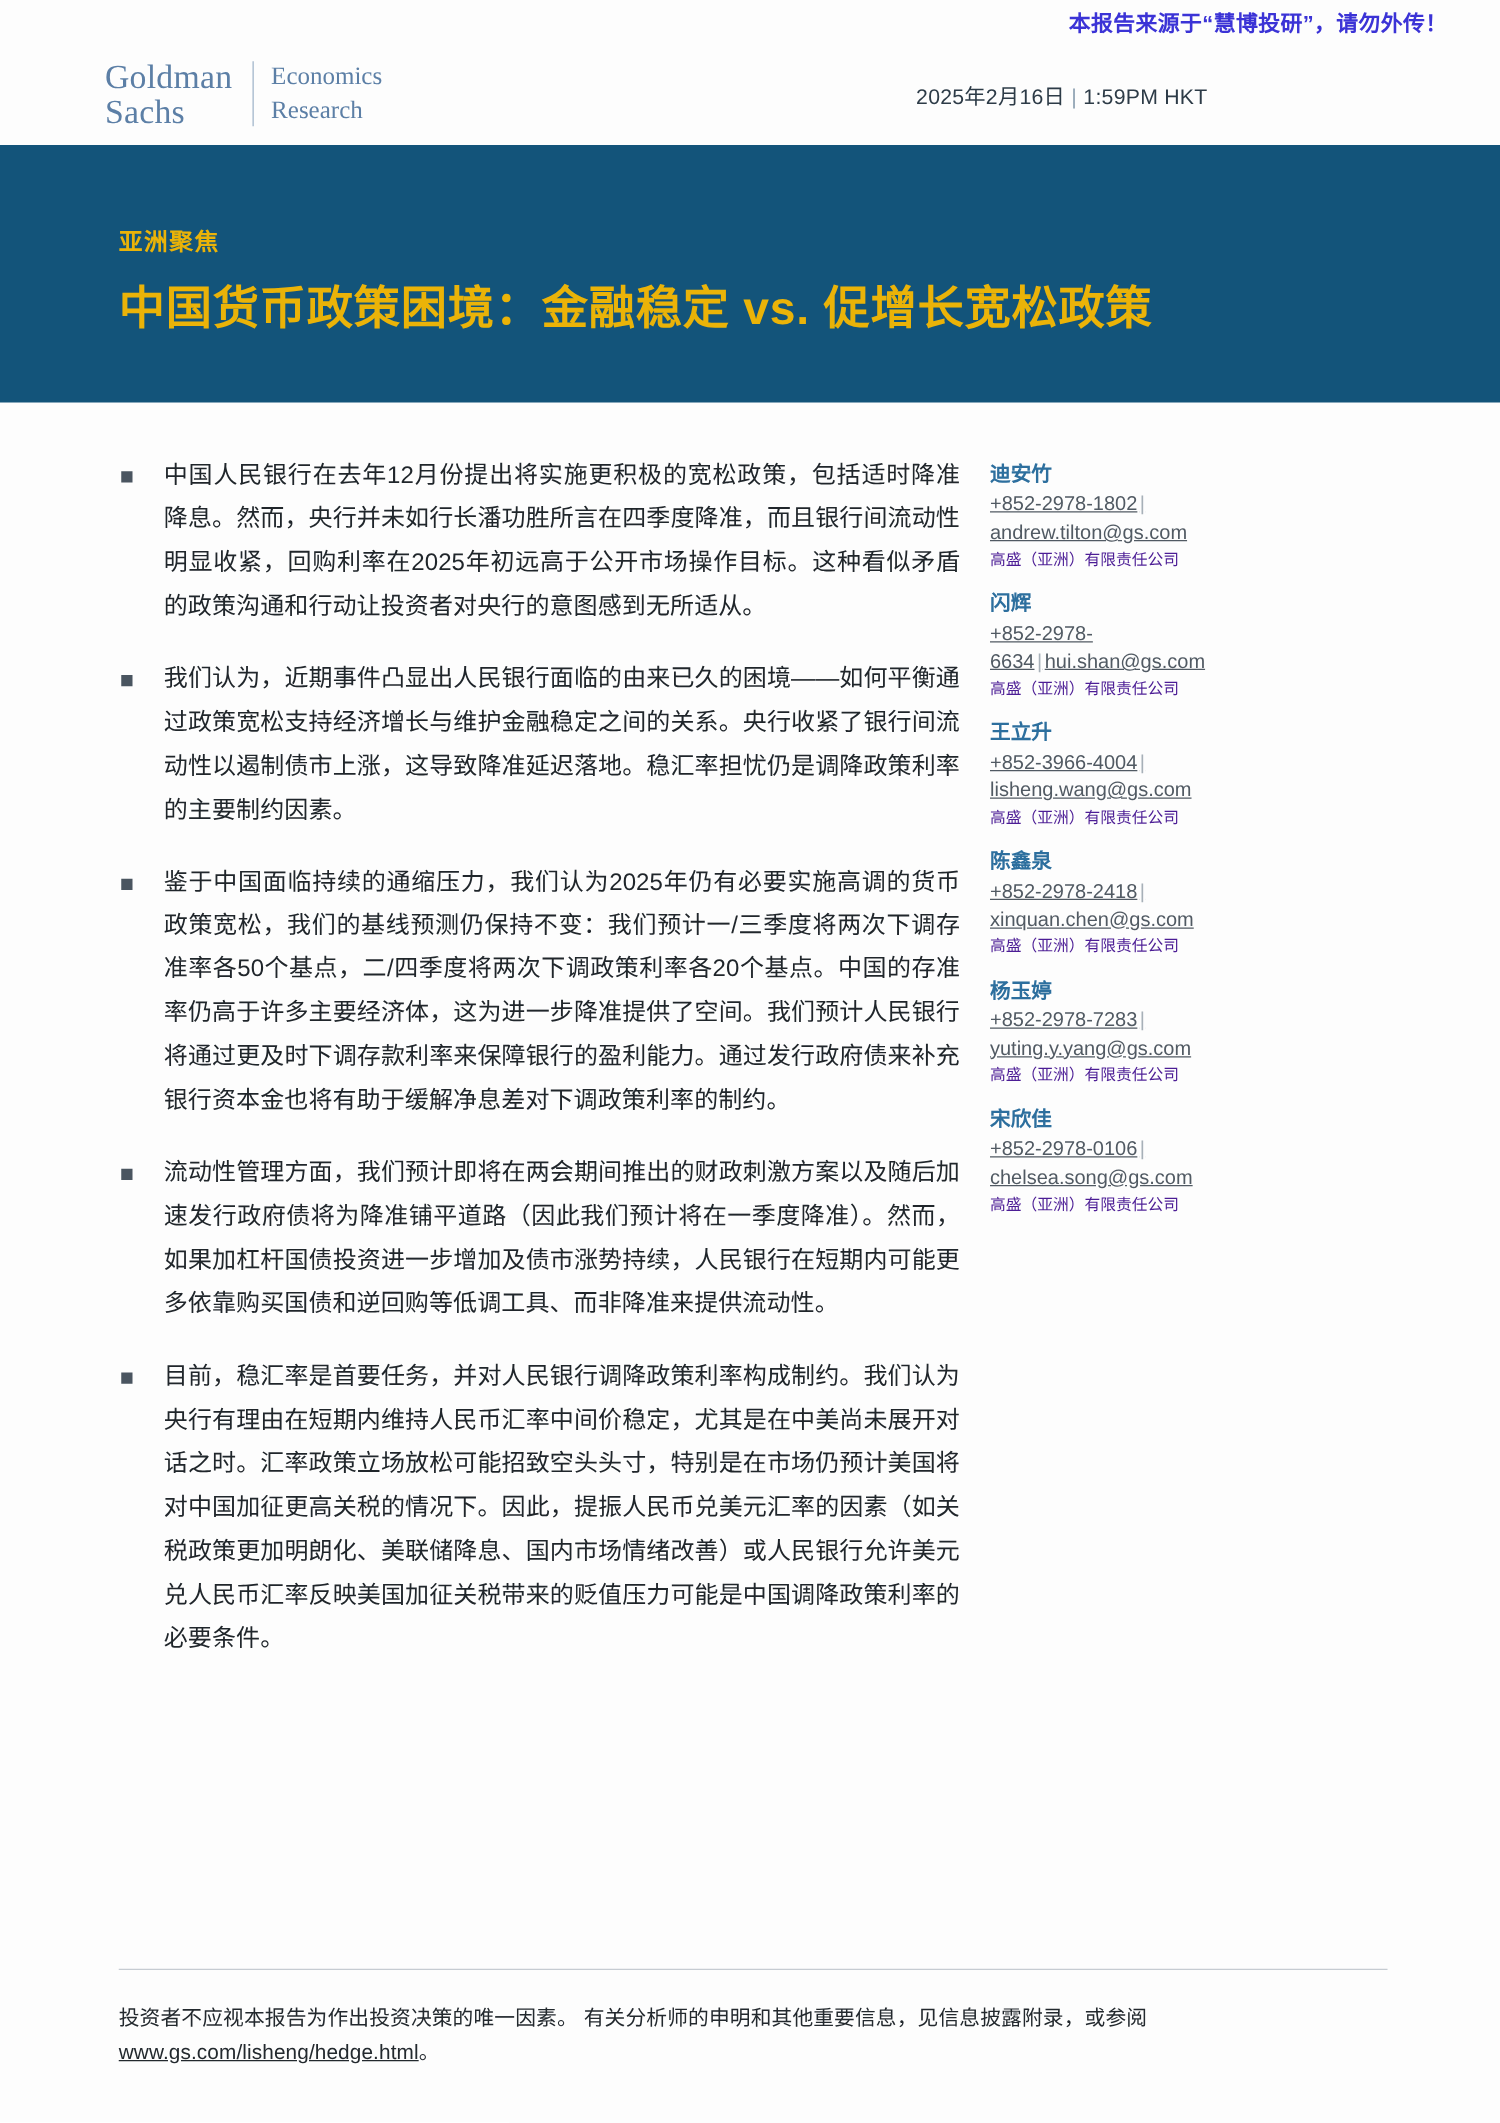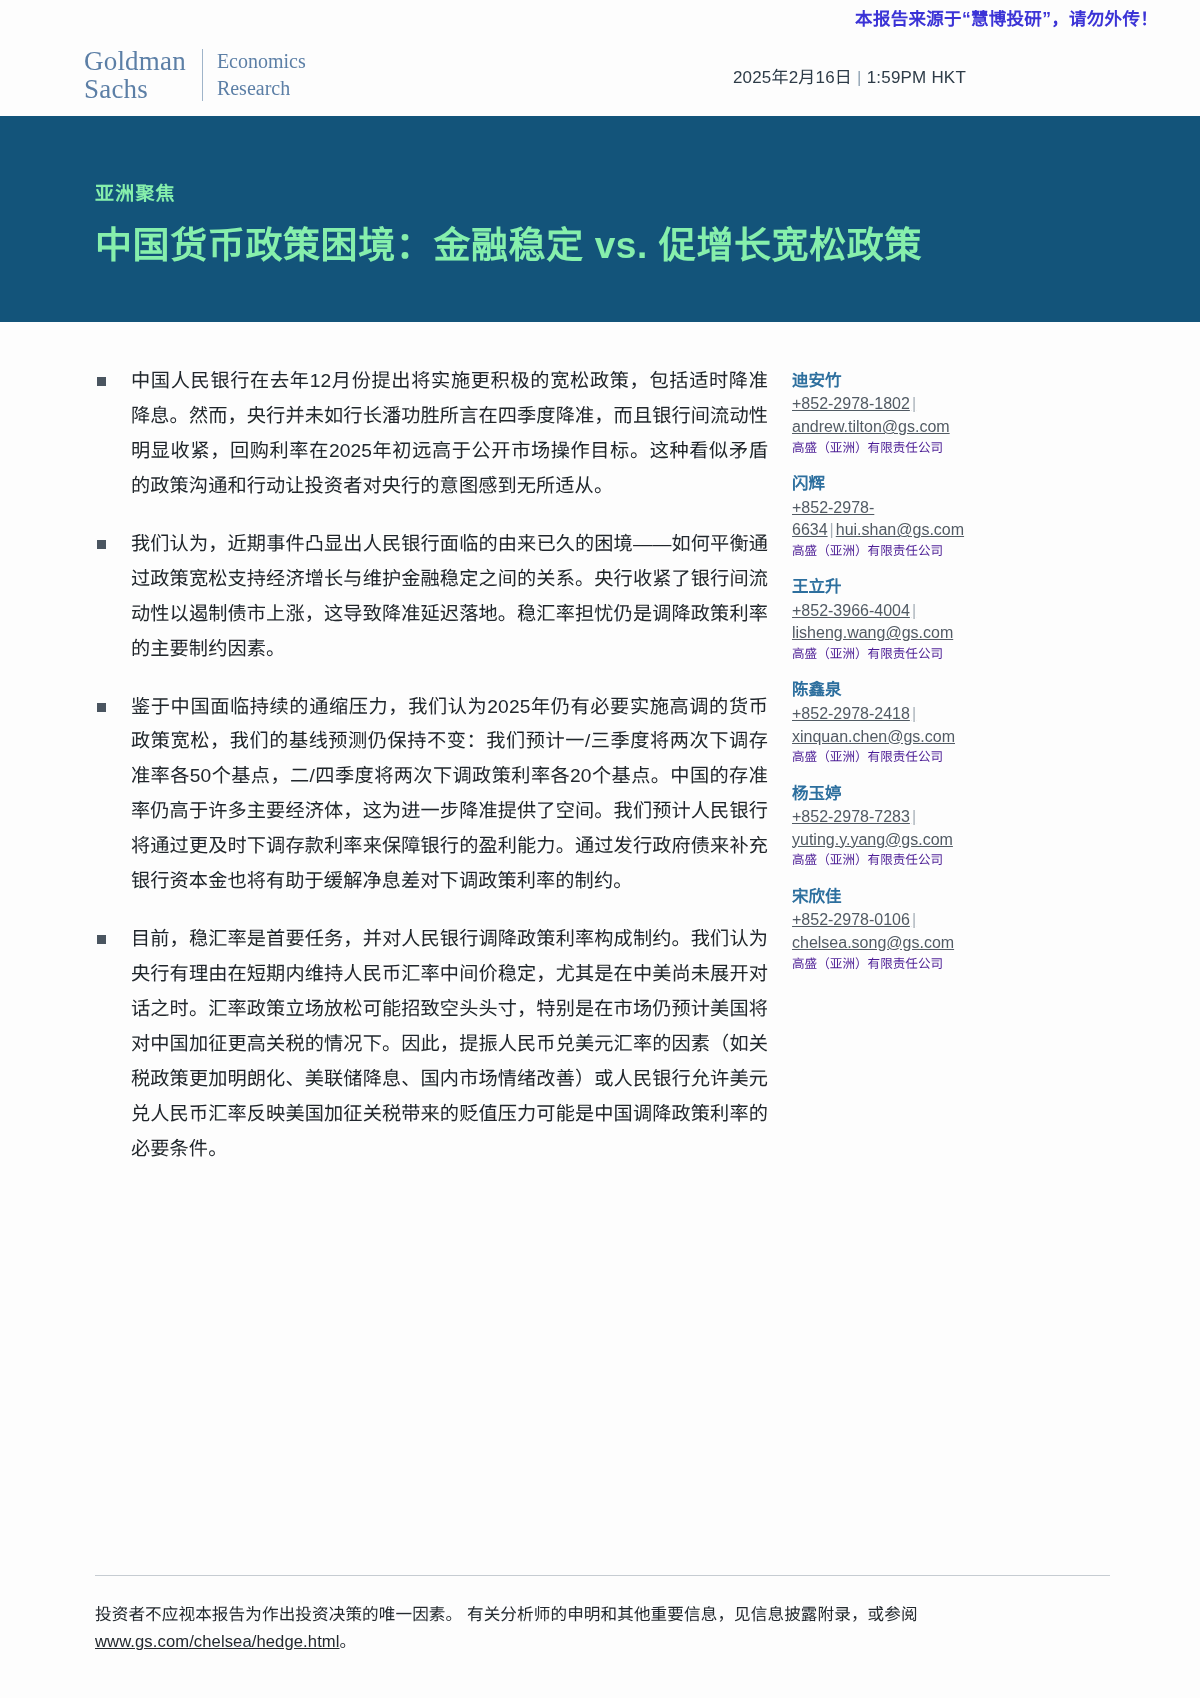--- a/index.html
+++ b/index.html
@@ -93,21 +93,21 @@
   }
 
   
   .title-band {
     position: absolute;
     top: 116px;
     left: 0;
     width: 1200px;
     height: 206px;
     background: #13547a;
-    color: #86efac;
+    color: #eab308;
     box-sizing: border-box;
     padding: 62px 0 0 95px;
   }
   .kicker {
     font-size: 19px;
     font-weight: bold;
     letter-spacing: 1.2px;
     margin-bottom: 18px;
   }
   .main-title {
@@ -259,20 +259,21 @@
         <li class="bullet">
           <span class="bullet-marker"></span>
           <span>我们认为，近期事件凸显出人民银行面临的由来已久的困境——如何平衡通过政策宽松支持经济增长与维护金融稳定之间的关系。央行收紧了银行间流动性以遏制债市上涨，这导致降准延迟落地。稳汇率担忧仍是调降政策利率的主要制约因素。</span>
         </li>
         <li class="bullet">
           <span class="bullet-marker"></span>
           <span>鉴于中国面临持续的通缩压力，我们认为2025年仍有必要实施高调的货币政策宽松，我们的基线预测仍保持不变：我们预计一/三季度将两次下调存准率各50个基点，二/四季度将两次下调政策利率各20个基点。中国的存准率仍高于许多主要经济体，这为进一步降准提供了空间。我们预计人民银行将通过更及时下调存款利率来保障银行的盈利能力。通过发行政府债来补充银行资本金也将有助于缓解净息差对下调政策利率的制约。</span>
         </li>
         <li class="bullet">
           <span class="bullet-marker"></span>
+          <span>流动性管理方面，我们预计即将在两会期间推出的财政刺激方案以及随后加速发行政府债将为降准铺平道路（因此我们预计将在一季度降准）。然而，如果加杠杆国债投资进一步增加及债市涨势持续，人民银行在短期内可能更多依靠购买国债和逆回购等低调工具、而非降准来提供流动性。</span>
         </li>
         <li class="bullet">
           <span class="bullet-marker"></span>
           <span>目前，稳汇率是首要任务，并对人民银行调降政策利率构成制约。我们认为央行有理由在短期内维持人民币汇率中间价稳定，尤其是在中美尚未展开对话之时。汇率政策立场放松可能招致空头头寸，特别是在市场仍预计美国将对中国加征更高关税的情况下。因此，提振人民币兑美元汇率的因素（如关税政策更加明朗化、美联储降息、国内市场情绪改善）或人民银行允许美元兑人民币汇率反映美国加征关税带来的贬值压力可能是中国调降政策利率的必要条件。</span>
         </li>
       </ul>
     </div>
 
     <div class="analyst-col">
 
@@ -339,17 +340,17 @@
         <div class="analyst-firm">高盛（亚洲）有限责任公司</div>
       </div>
 
     </div>
   </div>
 
   <div class="footer">
     <div class="footer-rule"></div>
     <div class="footer-text">
       <span>投资者不应视本报告为作出投资决策的唯一因素。 有关分析师的申明和其他重要信息，见信息披露附录，或参阅</span>
-      <a class="footer-link" href="#">www.gs.com/chelsea/hedge.html</a><span>。</span>
+      <a class="footer-link" href="#">www.gs.com/lisheng/hedge.html</a><span>。</span>
     </div>
   </div>
 
 </div>
 
 </body></html>

